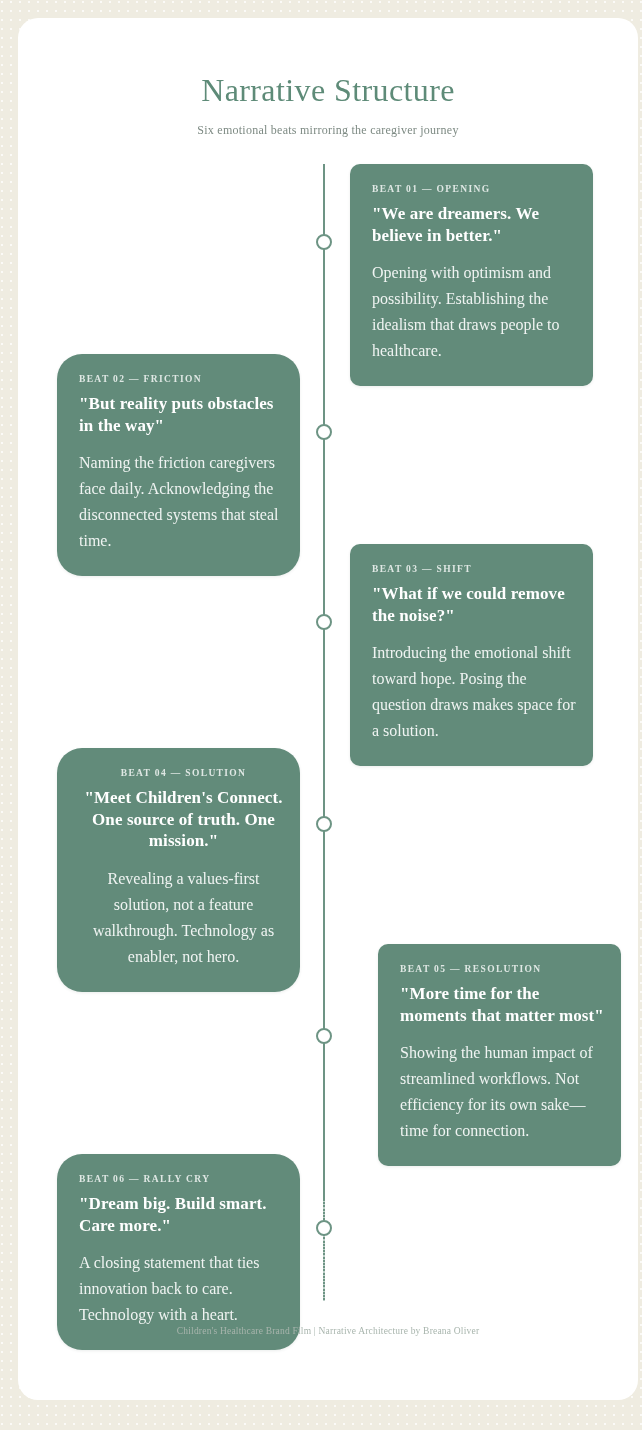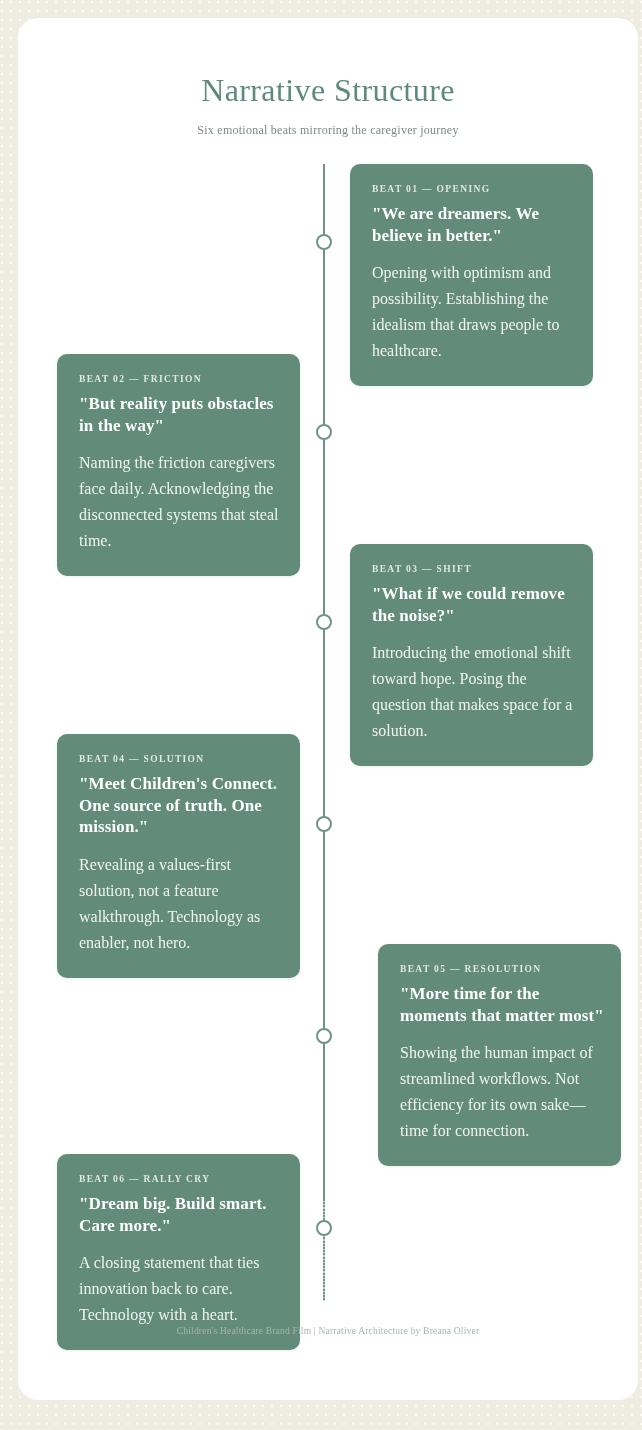--- a/index.html
+++ b/index.html
@@ -107,21 +107,21 @@
   .card {
     position: absolute;
     width: 243px;
     background: #628b7a;
     border-radius: 10px;
     padding: 20px 12px 22px 22px;
     box-shadow: 0 1px 3px rgba(60,80,70,0.10);
   }
 
   .card.right { left: 332px; }
-  .card.left  { left: 39px; }
+  .card.left  { left: 39px; border-radius: 25px; }
 
   .beat-eyebrow {
     font-family: "Liberation Serif", "DejaVu Serif", serif;
     font-size: 9.5px;
     font-weight: bold;
     letter-spacing: 1.35px;
     color: rgba(255,255,255,0.80);
     text-transform: uppercase;
     white-space: nowrap;
   }
@@ -186,26 +186,26 @@
             <div class="beat-eyebrow">BEAT 02 — FRICTION</div>
             <div class="beat-quote">"But reality puts obstacles in the way"</div>
             <div class="beat-desc">Naming the friction caregivers face daily. Acknowledging the disconnected systems that steal time.</div>
           </div>
         </div>
         <div class="beat">
           <div class="node" style="top: 458px;"></div>
           <div class="card right" style="top: 380px;">
             <div class="beat-eyebrow">BEAT 03 — SHIFT</div>
             <div class="beat-quote">"What if we could remove the noise?"</div>
-            <div class="beat-desc">Introducing the emotional shift toward hope. Posing the question that makes space for a solution.</div>
+            <div class="beat-desc">Introducing the emotional shift toward hope. Posing the question draws makes space for a solution.</div>
           </div>
         </div>
         <div class="beat">
           <div class="node" style="top: 660px;"></div>
-          <div class="card left" style="top: 570px;">
+          <div class="card left" style="top: 584px; text-align: center;">
             <div class="beat-eyebrow">BEAT 04 — SOLUTION</div>
             <div class="beat-quote">"Meet Children's Connect. One source of truth. One mission."</div>
             <div class="beat-desc">Revealing a values-first solution, not a feature walkthrough. Technology as enabler, not hero.</div>
           </div>
         </div>
         <div class="beat">
           <div class="node" style="top: 872px;"></div>
           <div class="card right" style="top: 780px; margin-left: 28px;">
             <div class="beat-eyebrow">BEAT 05 — RESOLUTION</div>
             <div class="beat-quote">"More time for the moments that matter most"</div>

